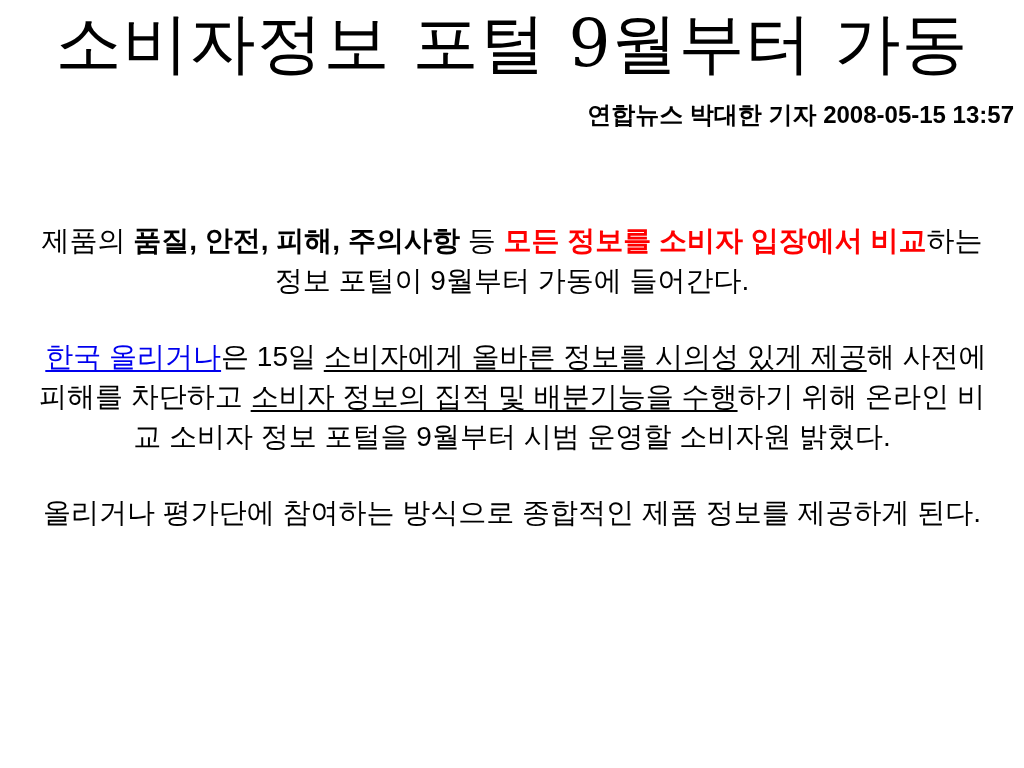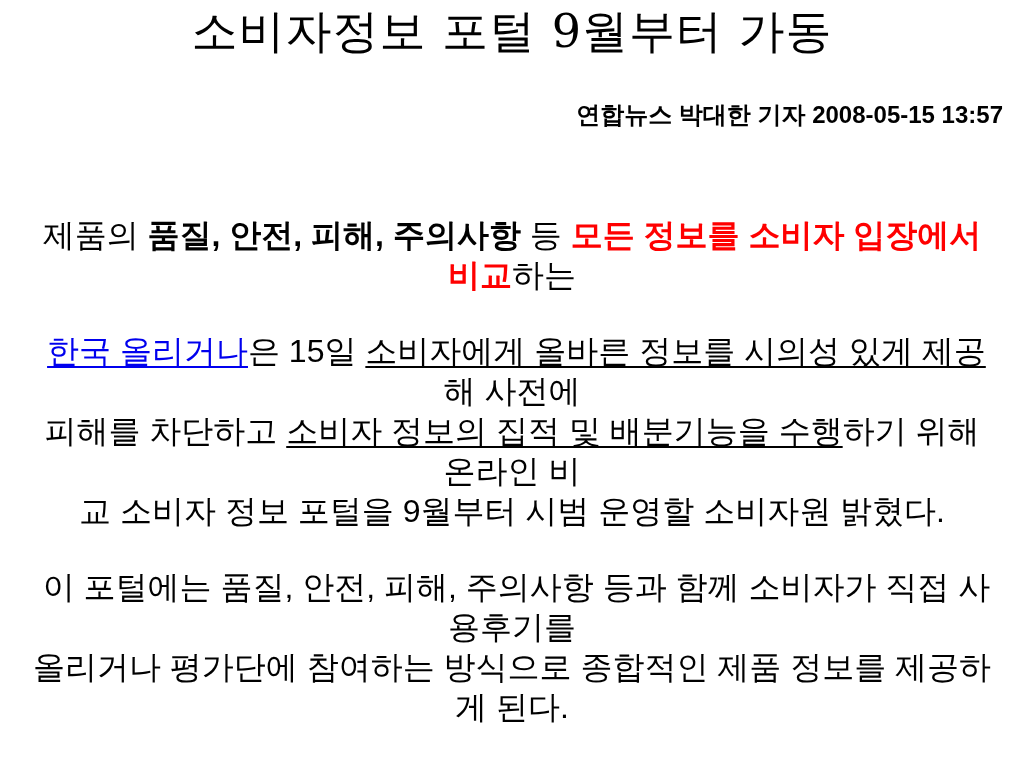--- a/index.html
+++ b/index.html
@@ -20,41 +20,41 @@
   }
   .title {
     position: absolute;
     top: 4px;
     left: 0;
     right: 0;
     margin: 0;
     text-align: center;
     font-family: "DejaVu Serif", "Liberation Serif", serif;
     font-weight: 400;
-    font-size: 46px;
+    font-size: 66px;
     line-height: 1.2;
     letter-spacing: 1px;
     color: var(--ink);
   }
   .byline {
     position: absolute;
     top: 100px;
-    right: 21px;
+    right: 10px;
     font-size: 24px;
     font-weight: 700;
     line-height: 30px;
     color: var(--ink);
     text-align: center;
   }
   .article {
     position: absolute;
-    top: 215px;
+    top: 221px;
     left: 32px;
     width: 960px;
-    font-size: 32px;
+    font-size: 28px;
     line-height: 40px;
     text-align: center;
   }
   .paragraph { margin: 0 0 36px 0; }
   .paragraph:last-child { margin-bottom: 0; }
   .line { white-space: pre-wrap; }
   .seg-normal { color: var(--ink); }
   .seg-bold { color: var(--ink); font-weight: 700; }
   .seg-redbold { color: var(--red); font-weight: 700; }
   .seg-underline {
@@ -74,24 +74,24 @@
 </style>
 </head>
 <body>
 
 <div class="slide">
   <h1 class="title">소비자정보 포털 9월부터 가동</h1>
   <div class="byline">연합뉴스 박대한 기자 2008-05-15 13:57</div>
   <div class="article" id="article-body">
       <div class="paragraph">
         <div class="line"><span class="seg-normal">제품의 </span><span class="seg-bold">품질, 안전, 피해, 주의사항</span><span class="seg-normal"> 등 </span><span class="seg-redbold">모든 정보를 소비자 입장에서 비교</span><span class="seg-normal">하는</span></div>
+        <div class="line"><span class="seg-normal">정보 포털이 9월부터 가동에 들어간다.</span></div>
       </div>
       <div class="paragraph">
         <div class="line"><span class="seg-normal"> </span><span class="seg-link">한국 올리거나</span><span class="seg-normal">은 15일 </span><span class="seg-underline">소비자에게 올바른 정보를 시의성 있게 제공</span><span class="seg-normal">해 사전에</span></div>
         <div class="line"><span class="seg-normal">피해를 차단하고 </span><span class="seg-underline">소비자 정보의 집적 및 배분기능을 수행</span><span class="seg-normal">하기 위해 온라인 비</span></div>
         <div class="line"><span class="seg-normal">교 소비자 정보 포털을 9월부터 시범 운영할 소비자원 밝혔다.</span></div>
       </div>
       <div class="paragraph">
-        <div class="line"><span class="seg-normal"> 이 포털에는 품질, 안전, 피해, 주의사항 등과 함께 소비자가 직접 사용후기를</span></div>
         <div class="line"><span class="seg-normal">올리거나 평가단에 참여하는 방식으로 종합적인 제품 정보를 제공하게 된다.</span></div>
       </div>
     </div>
 </div>
 
 </body></html>

